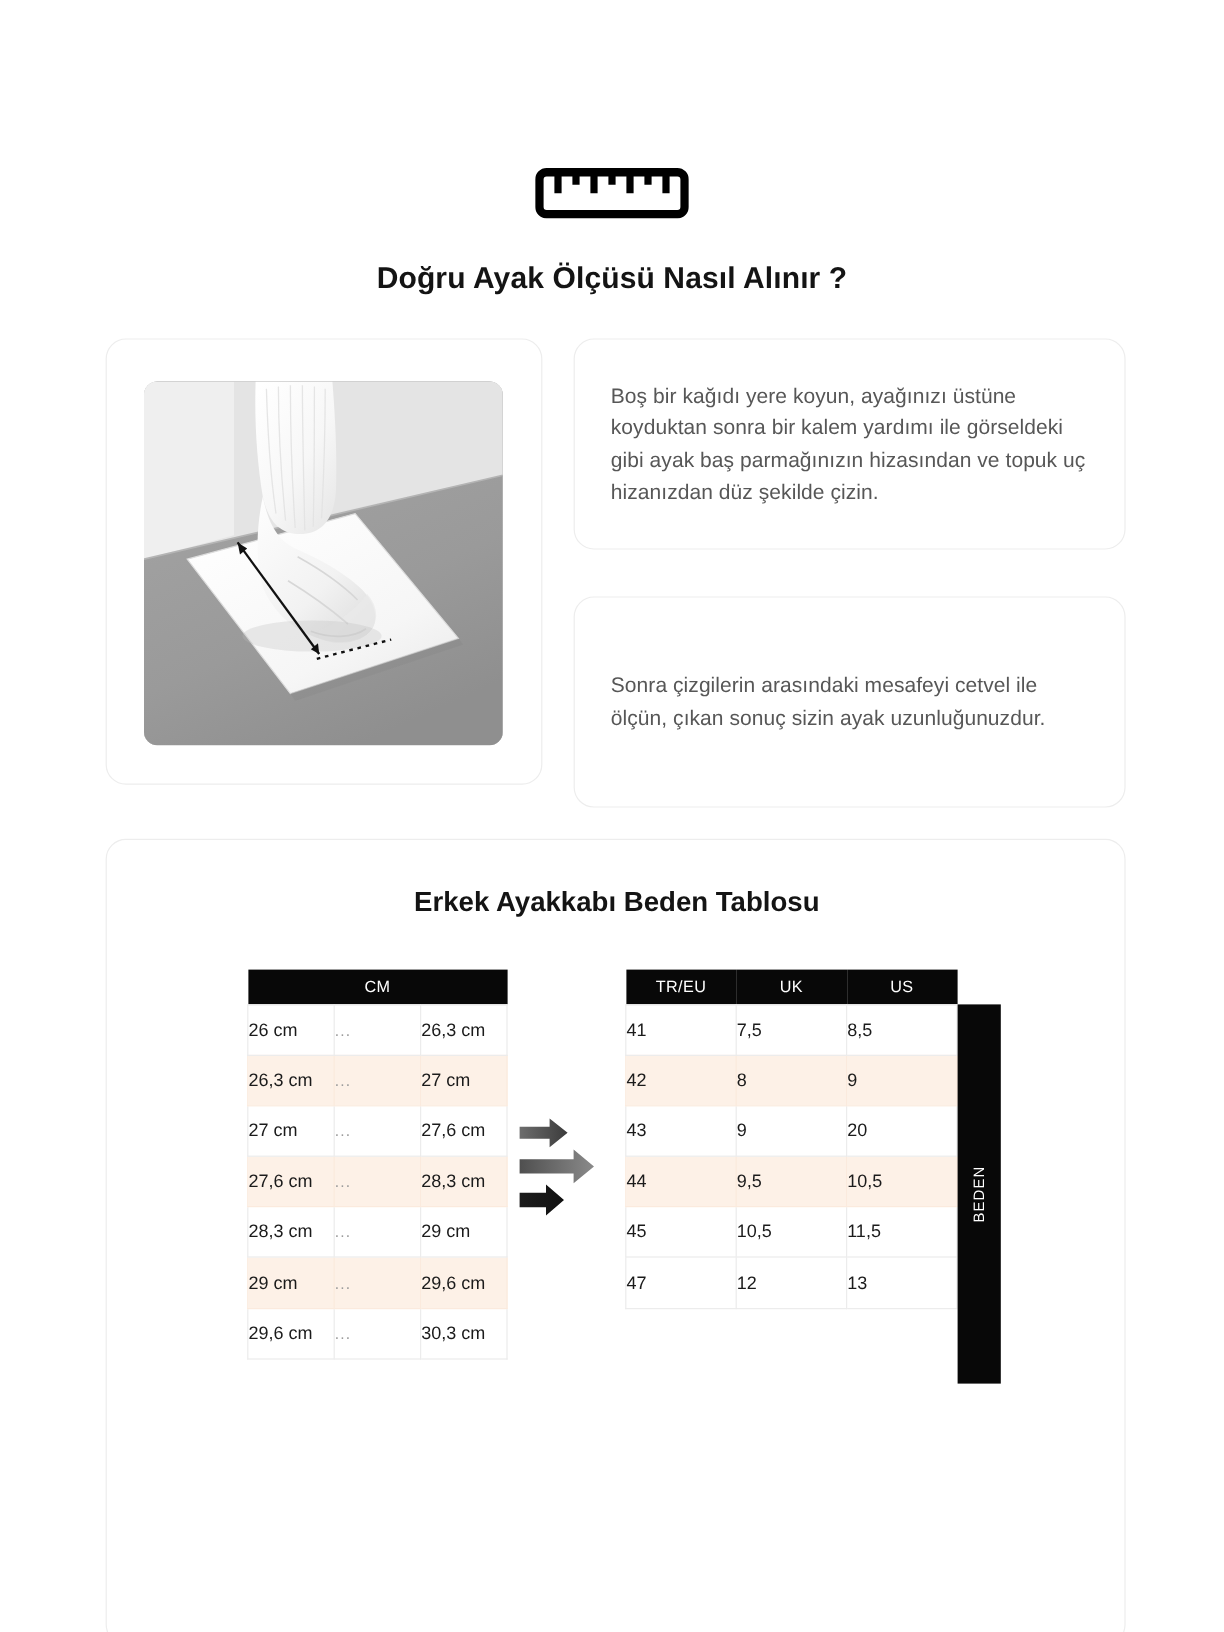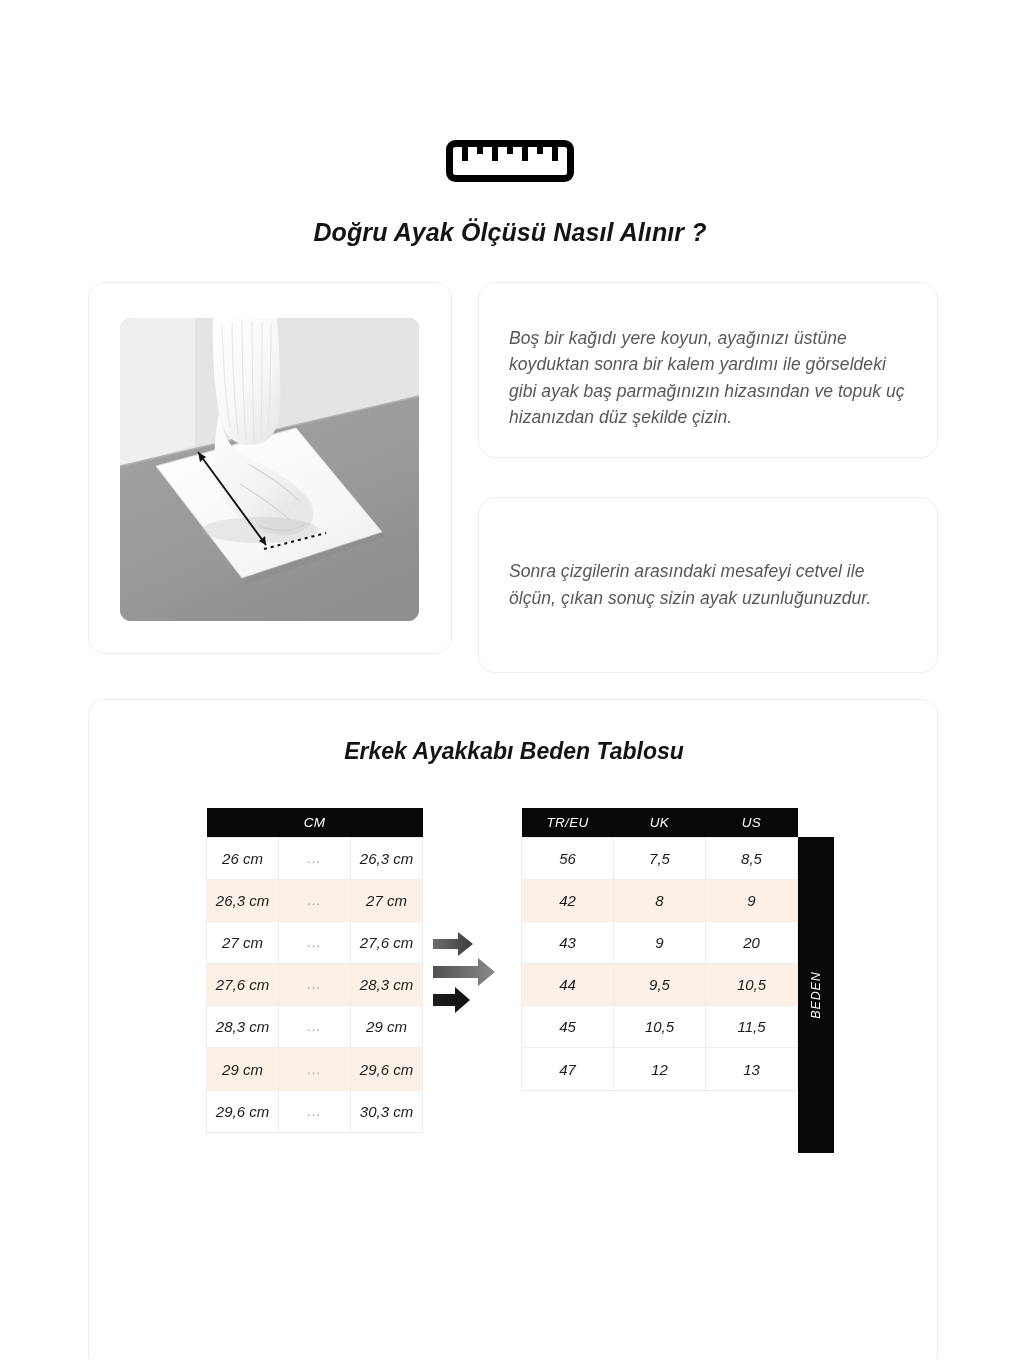--- a/index.html
+++ b/index.html
@@ -6,21 +6,21 @@
 
   body {
     width: 1020px;
     height: 1360px;
     background: #ffffff;
     font-family: "Liberation Sans", sans-serif;
     color: #202020;
     overflow: hidden;
   }
 
-  .page { position: relative; width: 1020px; height: 1360px; font-style: italic; }
+  .page { position: relative; width: 1020px; height: 1360px; }
 
   
   .ruler-wrap {
     position: absolute;
     left: 0; top: 140px;
     width: 1020px;
     display: flex; justify-content: center;
   }
   .ruler-icon { display: block; }
 
@@ -51,21 +51,21 @@
     left: 31px; top: 35px;
     width: 299px; height: 303px;
     border-radius: 11px;
     overflow: hidden;
     background: #9a9a9a;
   }
   .photo svg { display: block; width: 299px; height: 303px; }
 
   
   .text-card { padding: 26px 30px; display: flex; align-items: center; }
-  .text-card-1 { left: 478px; top: 282px; width: 460px; height: 176px; align-items: flex-end; }
+  .text-card-1 { left: 478px; top: 282px; width: 460px; height: 176px; }
   .text-card-2 { left: 478px; top: 468px; width: 460px; height: 176px; margin-top: 29px; }
   .text-card p {
     font-size: 17.5px;
     line-height: 1.52;
     color: #575757;
     letter-spacing: .05px;
   }
 
   
   .table-card { left: 88px; top: 699px; width: 850px; height: 672px; }
@@ -98,21 +98,20 @@
     font-size: 13.5px;
     font-weight: normal;
     height: 29px;
     letter-spacing: .3px;
     border: none;
   }
   table.sz td {
     border: 1px solid #ececec;
     height: 42.2px;
     font-size: 15px;
-    text-align: center;
     color: #1b1b1b;
     background: #ffffff;
   }
   table.sz tr.alt td { background: #fdf1e7; border-color: #fbeadd; }
 
   
   .cm-table { left: 117px; top: 0; width: 217px; }
   .cm-table td.dots { color: #9b9b9b; font-size: 13px; letter-spacing: 1px; }
 
   
@@ -348,21 +347,21 @@
       <table class="sz size-table">
         <thead>
           <tr>
             <th>TR/EU</th>
             <th>UK</th>
             <th>US</th>
           </tr>
         </thead>
         <tbody>
           <tr>
-            <td>56</td>
+            <td>41</td>
             <td>7,5</td>
             <td>8,5</td>
           </tr>
           <tr class="alt">
             <td>42</td>
             <td>8</td>
             <td>9</td>
           </tr>
           <tr>
             <td>43</td>

